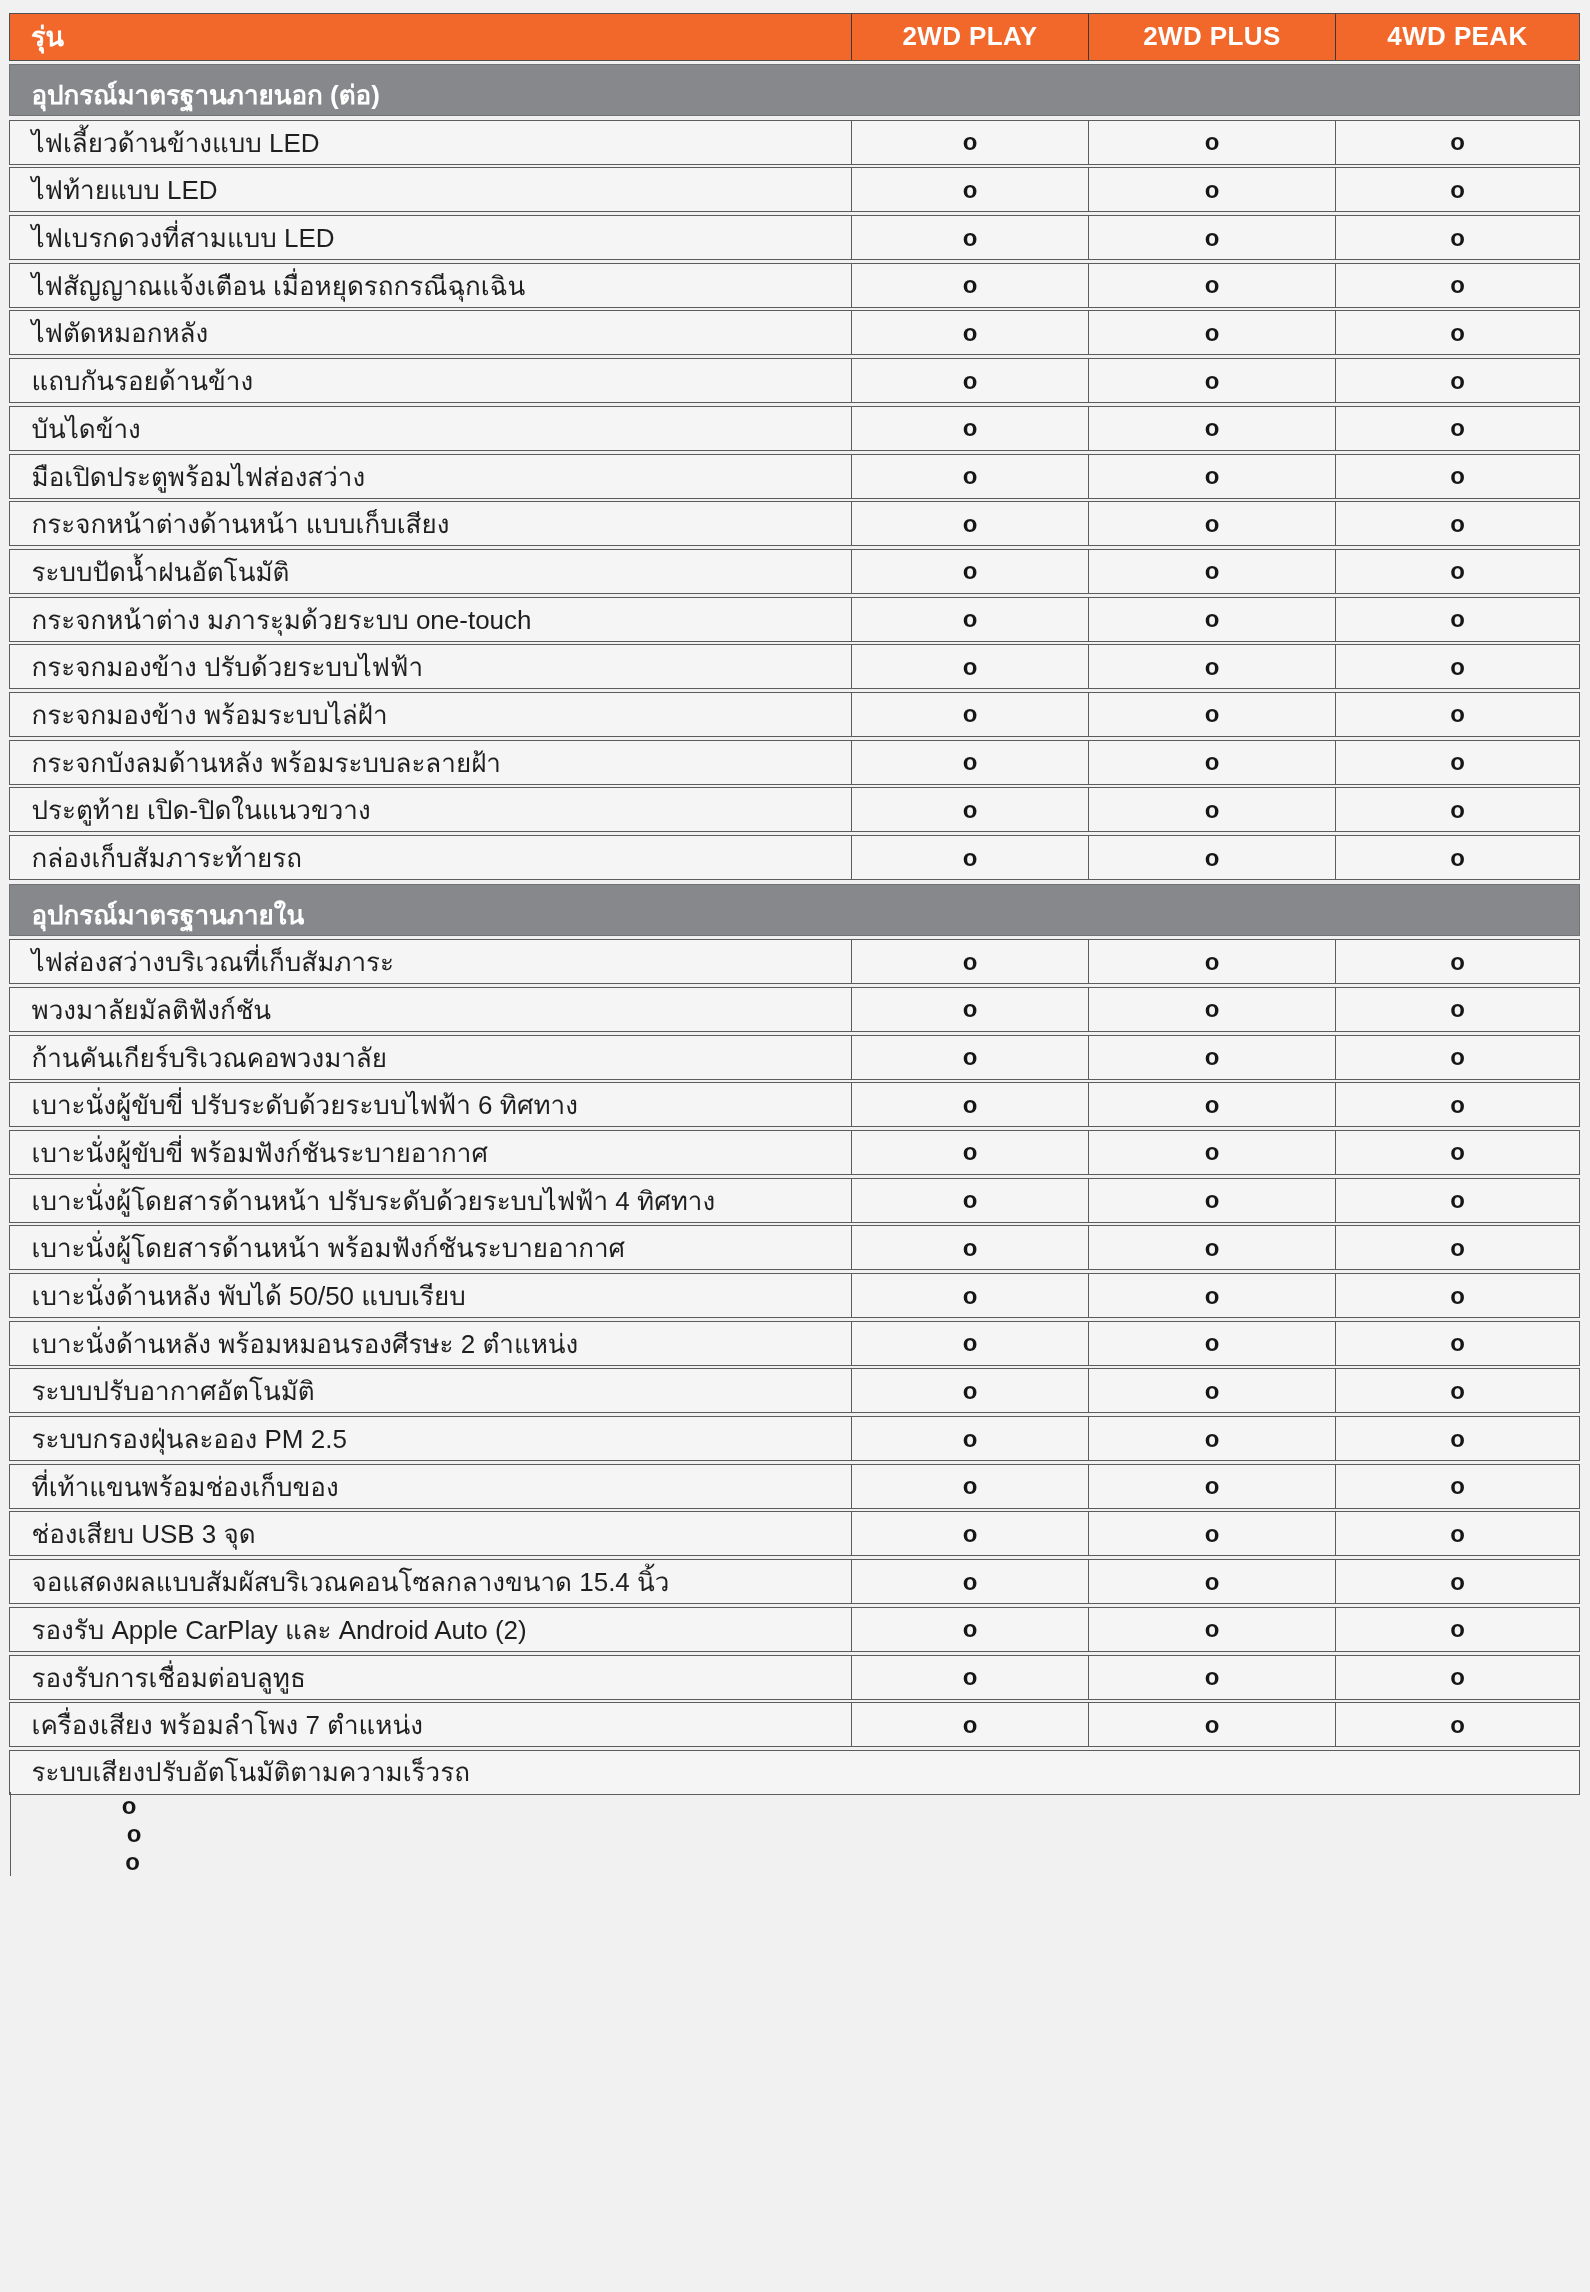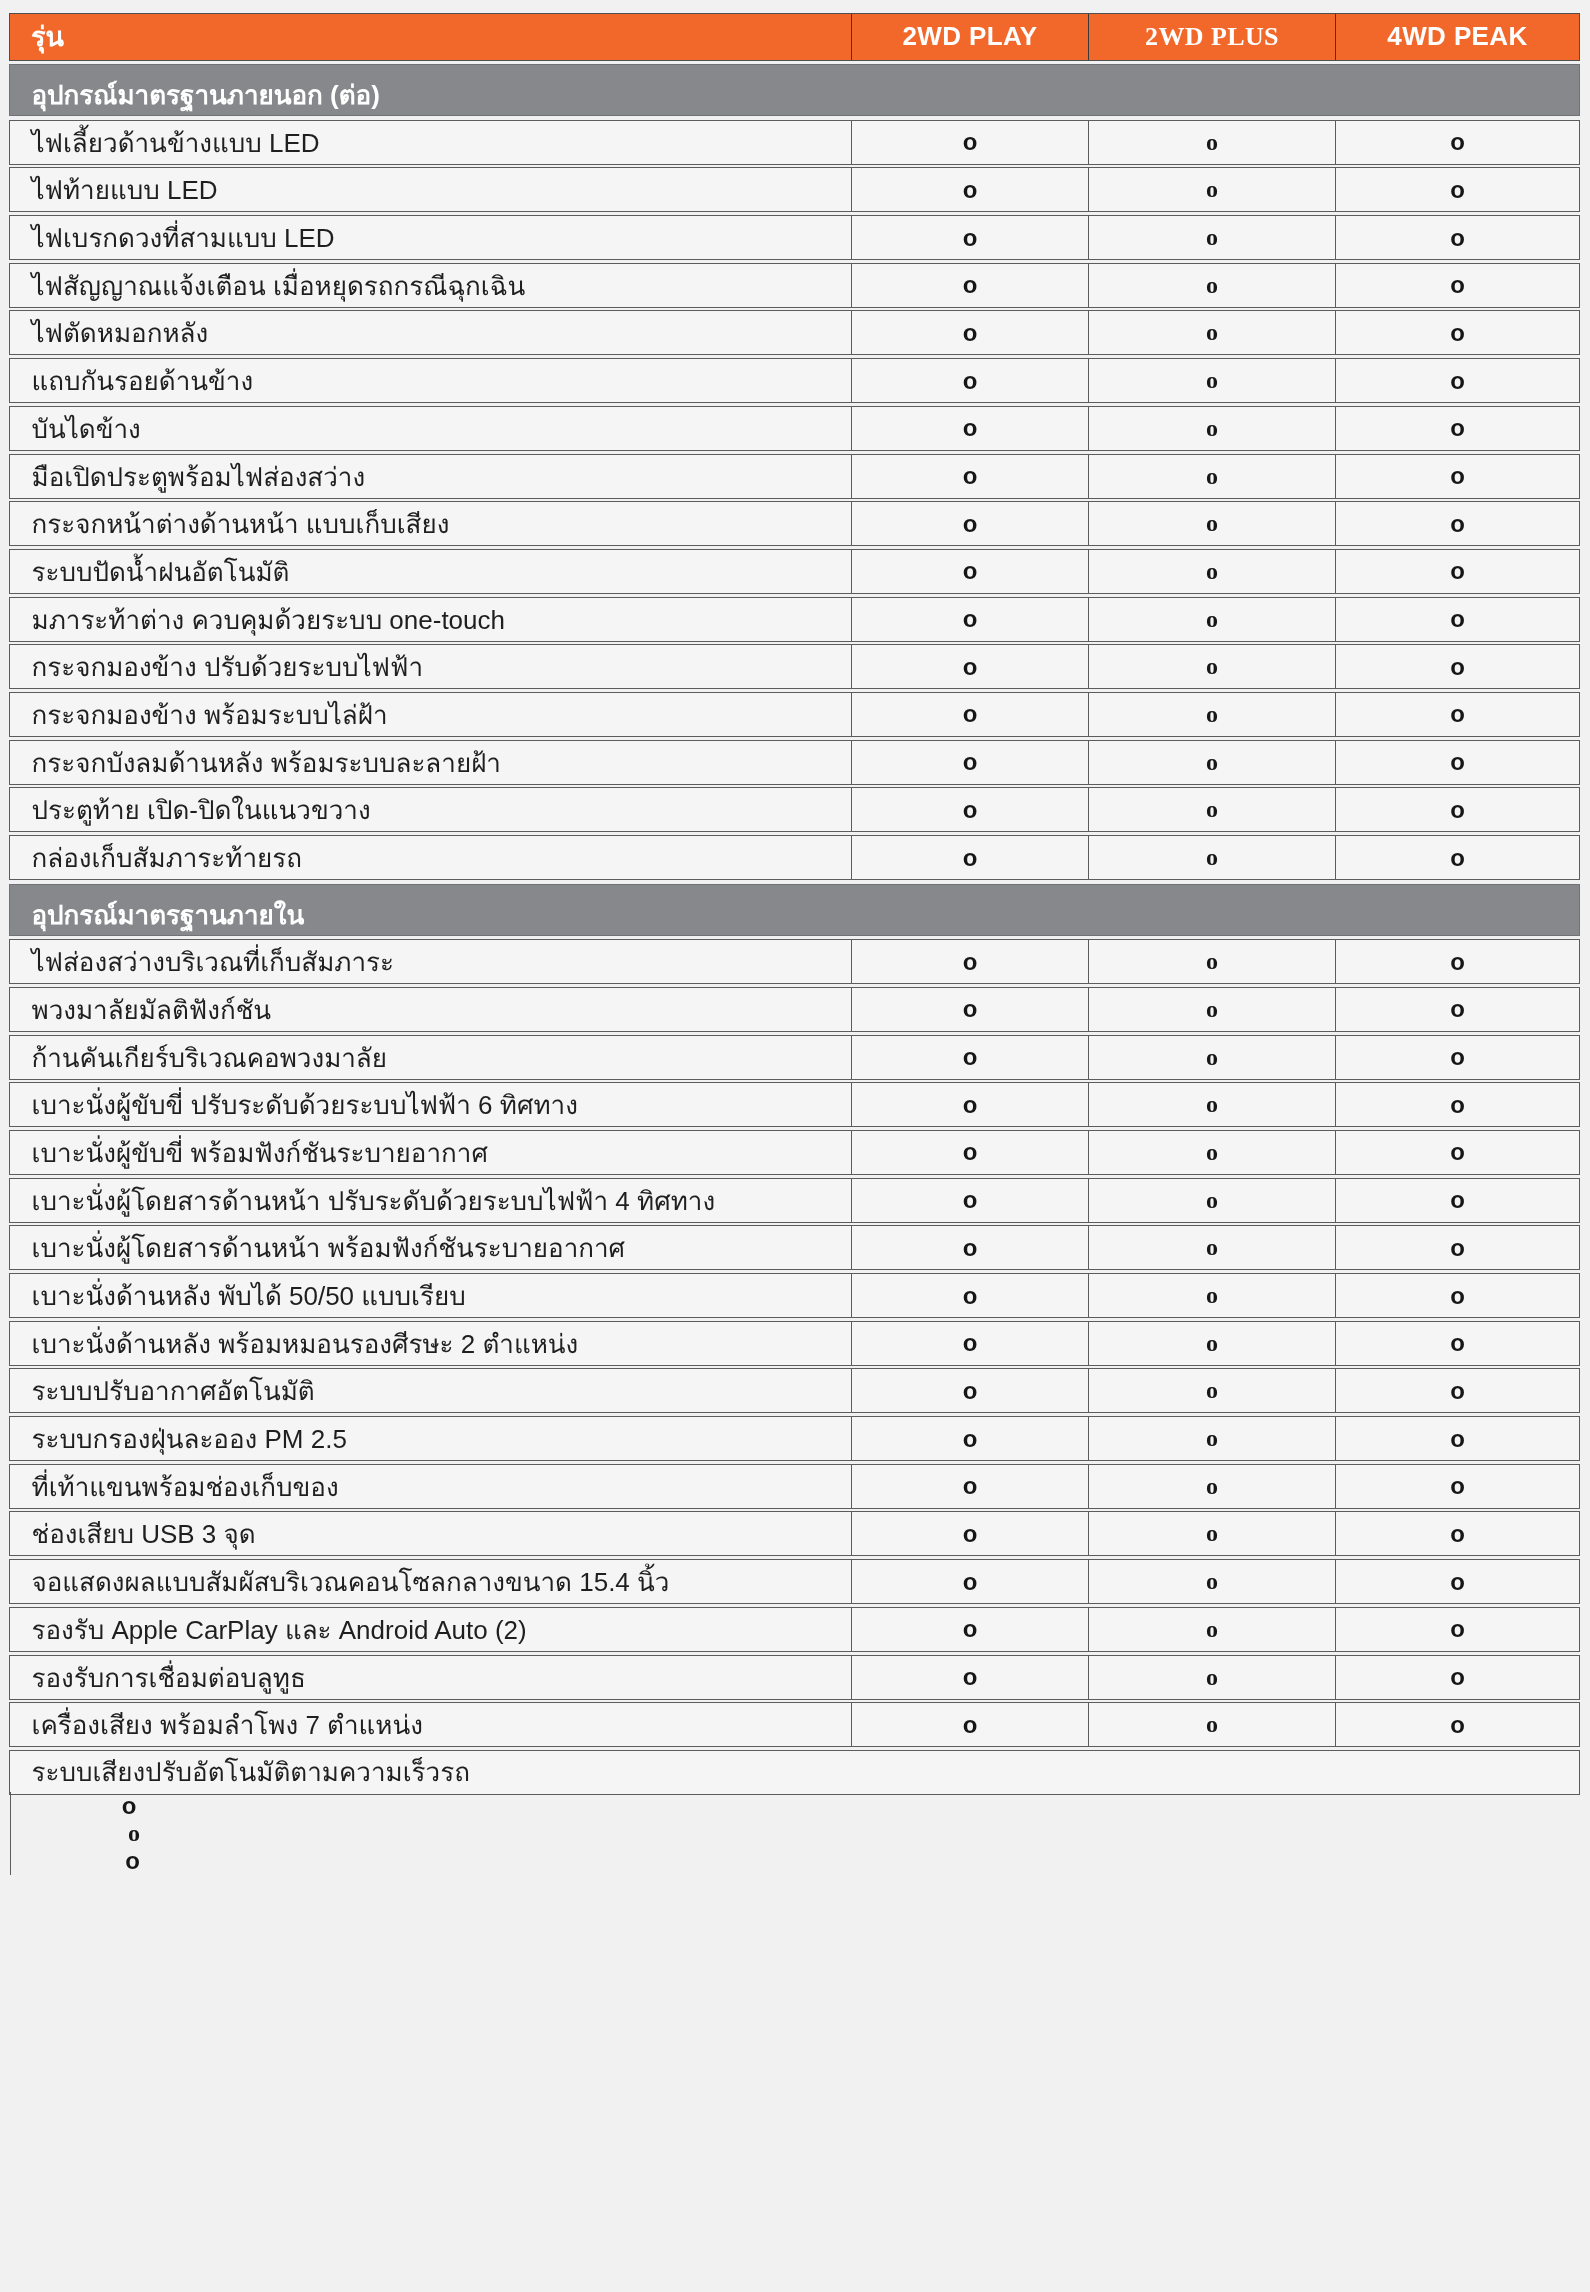--- a/index.html
+++ b/index.html
@@ -73,21 +73,21 @@
     font-size:26px;
   }
   .row .val{
     display:flex;align-items:center;justify-content:center;
     border-left:1.8px solid var(--border);
     font-size:24px;
     font-weight:bold;
     color:#161617;
   }
   .w1{width:237px;}
-  .w2{width:247px;font-family:Liberation Serif, serif;}
+  .w2{width:247px;}
   .w3{width:244px;}
 </style>
 </head>
 <body>
 
 <div class="spec-table">
   <div class="header-row">
     <div class="cell feature">รุ่น</div>
     <div class="cell val w1">2WD PLAY</div>
     <div class="cell val w2">2WD PLUS</div>
@@ -151,21 +151,21 @@
         <div class="val w2">o</div>
         <div class="val w3">o</div>
       </div>
       <div class="row">
         <div class="feature">ระบบปัดน้ำฝนอัตโนมัติ</div>
         <div class="val w1">o</div>
         <div class="val w2">o</div>
         <div class="val w3">o</div>
       </div>
       <div class="row">
-        <div class="feature">มภาระท้าต่าง ควบคุมด้วยระบบ one-touch</div>
+        <div class="feature">กระจกหน้าต่าง มภาระุมด้วยระบบ one-touch</div>
         <div class="val w1">o</div>
         <div class="val w2">o</div>
         <div class="val w3">o</div>
       </div>
       <div class="row">
         <div class="feature">กระจกมองข้าง ปรับด้วยระบบไฟฟ้า</div>
         <div class="val w1">o</div>
         <div class="val w2">o</div>
         <div class="val w3">o</div>
       </div>

